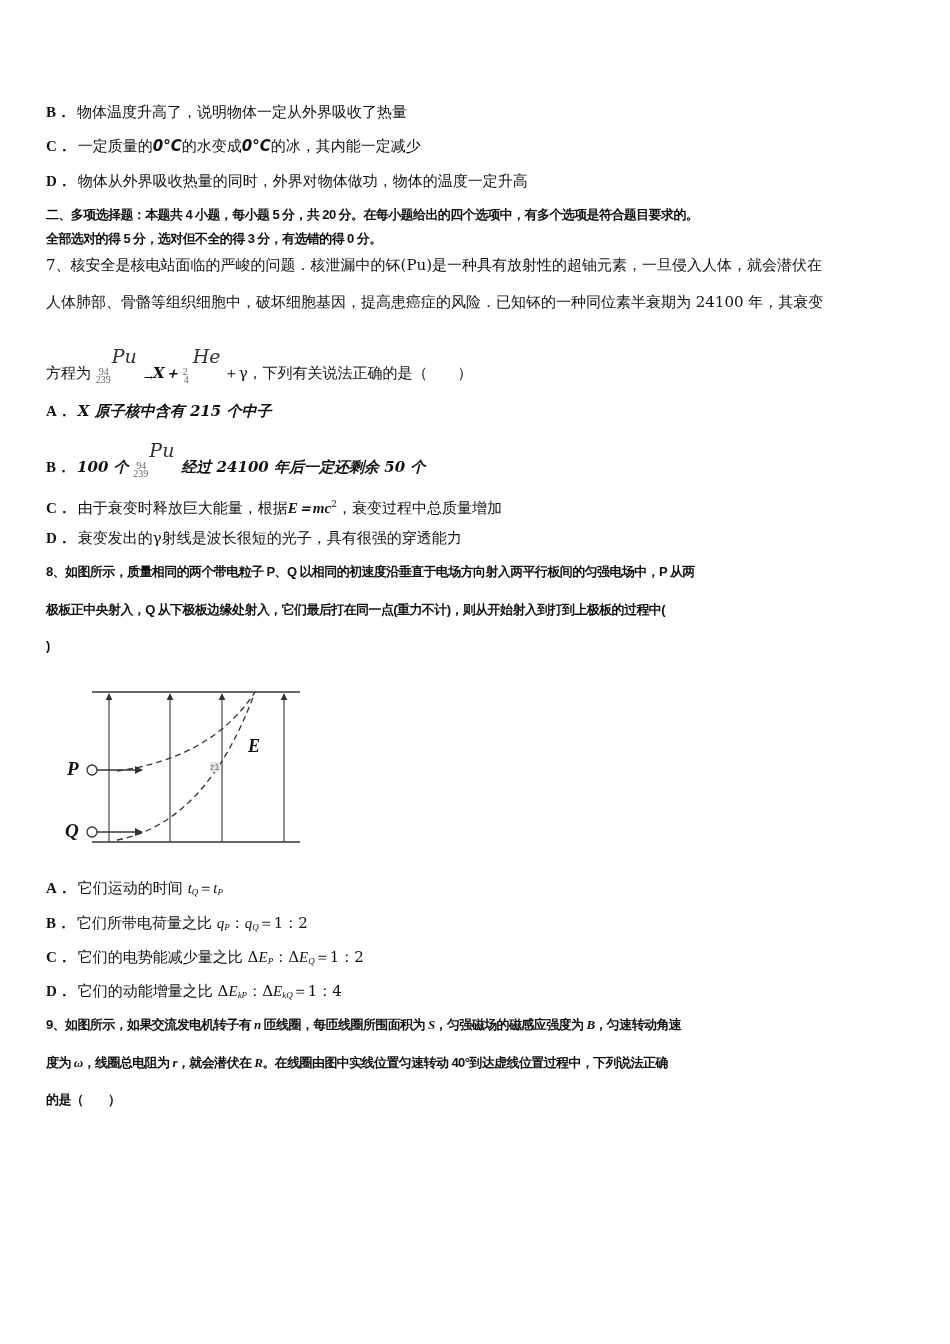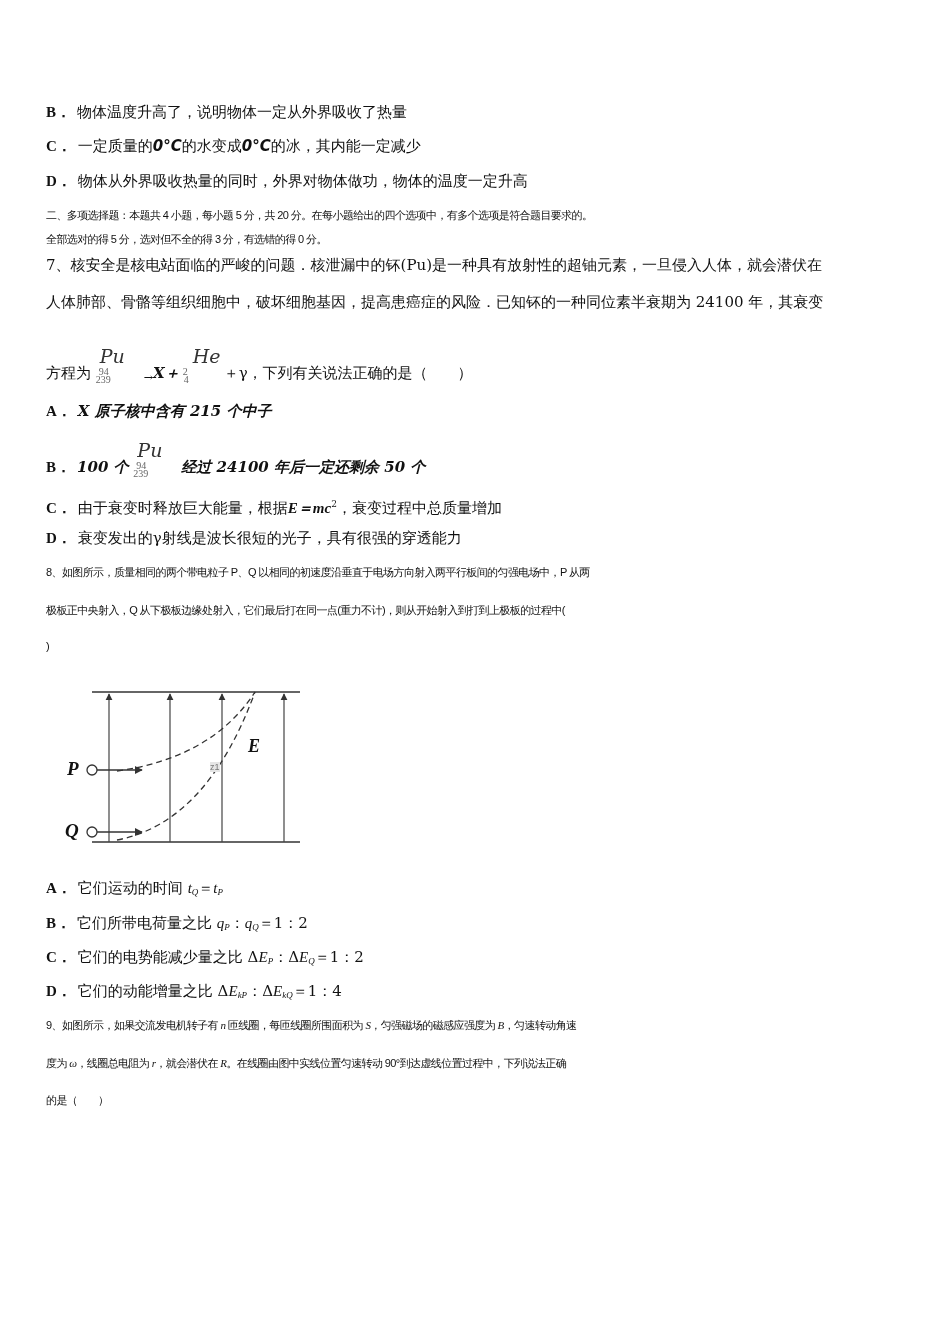--- a/index.html
+++ b/index.html
@@ -1,27 +1,27 @@
 <!DOCTYPE html>
 <html><head>
 <meta charset="utf-8">
 <style>
   html, body { margin:0; padding:0; background:#ffffff; }
   body { width:950px; height:1344px; position:relative; overflow:hidden;
          font-family:"DejaVu Serif","Liberation Serif",serif; color:#111; }
   .line { position:absolute; left:46px; font-size:15px; line-height:20px; white-space:nowrap; }
   .b { font-weight:bold;font-style:italic; }
   .sans { font-family:"DejaVu Sans","Liberation Sans",sans-serif; }
-  .cond { font-family:"Liberation Sans",sans-serif; font-size:11px; letter-spacing:-0.6px; }
+  .cond { font-family:"Liberation Sans",sans-serif; font-size:13px; letter-spacing:-0.6px;font-weight:bold; }
   .lab { font-family:"Liberation Serif",serif; font-weight:bold; margin-right:6px; }
   .it { font-style:italic; font-family:"Liberation Serif",serif; }
   .nuc { display:inline-block; position:relative; width:48px; height:26px; vertical-align:-2px; }
   .nuc .mass { position:absolute; left:0; top:-6px; font-size:10px; color:#666; font-family:"Liberation Serif",serif;margin-top:22px; }
   .nuc .z { position:absolute; left:3px; top:8px; font-size:10px; color:#666; font-family:"Liberation Serif",serif; }
-  .nuc .sym { position:absolute; left:4px; top:-8px; font-size:19px; font-style:italic; color:#333; font-family:"DejaVu Serif",serif; }
+  .nuc .sym { position:absolute; left:16px; top:-8px; font-size:19px; font-style:italic; color:#333; font-family:"DejaVu Serif",serif; }
   .sub { font-size:9px; vertical-align:-2px; }
   .sup { font-size:9px; vertical-align:6px; }
   .arrow { font-size:11px; vertical-align:-3px; }
   .diagram { position:absolute; left:62px; top:688px; width:245px; height:160px; }
 </style>
 </head>
 <body>
 
 <div class="line" style="top:102px">
   <span class="lab">B．</span><span>物体温度升高了，说明物体一定从外界吸收了热量</span>
@@ -100,15 +100,15 @@
   <span class="lab">C．</span><span>它们的电势能减少量之比 Δ</span><span class="it">E</span><span class="sub it">P</span><span>：Δ</span><span class="it">E</span><span class="sub it">Q</span><span>＝1：2</span>
 </div>
 <div class="line" style="top:981px">
   <span class="lab">D．</span><span>它们的动能增量之比 Δ</span><span class="it">E</span><span class="sub it">kP</span><span>：Δ</span><span class="it">E</span><span class="sub it">kQ</span><span>＝1：4</span>
 </div>
 
 <div class="line cond" style="top:1015px">
   <span>9、如图所示，如果交流发电机转子有 </span><span class="it">n</span><span> 匝线圈，每匝线圈所围面积为 </span><span class="it">S</span><span>，匀强磁场的磁感应强度为 </span><span class="it">B</span><span>，匀速转动角速</span>
 </div>
 <div class="line cond" style="top:1053px">
-  <span>度为 </span><span class="it">ω</span><span>，线圈总电阻为 </span><span class="it">r</span><span>，就会潜伏在 </span><span class="it">R</span><span>。在线圈由图中实线位置匀速转动 90°到达虚线位置过程中，下列说法正确</span>
+  <span>度为 </span><span class="it">ω</span><span>，线圈总电阻为 </span><span class="it">r</span><span>，就会潜伏在 </span><span class="it">R</span><span>。在线圈由图中实线位置匀速转动 40°到达虚线位置过程中，下列说法正确</span>
 </div>
 <div class="line cond" style="top:1090px">的是（　　）</div>
 
 </body></html>

